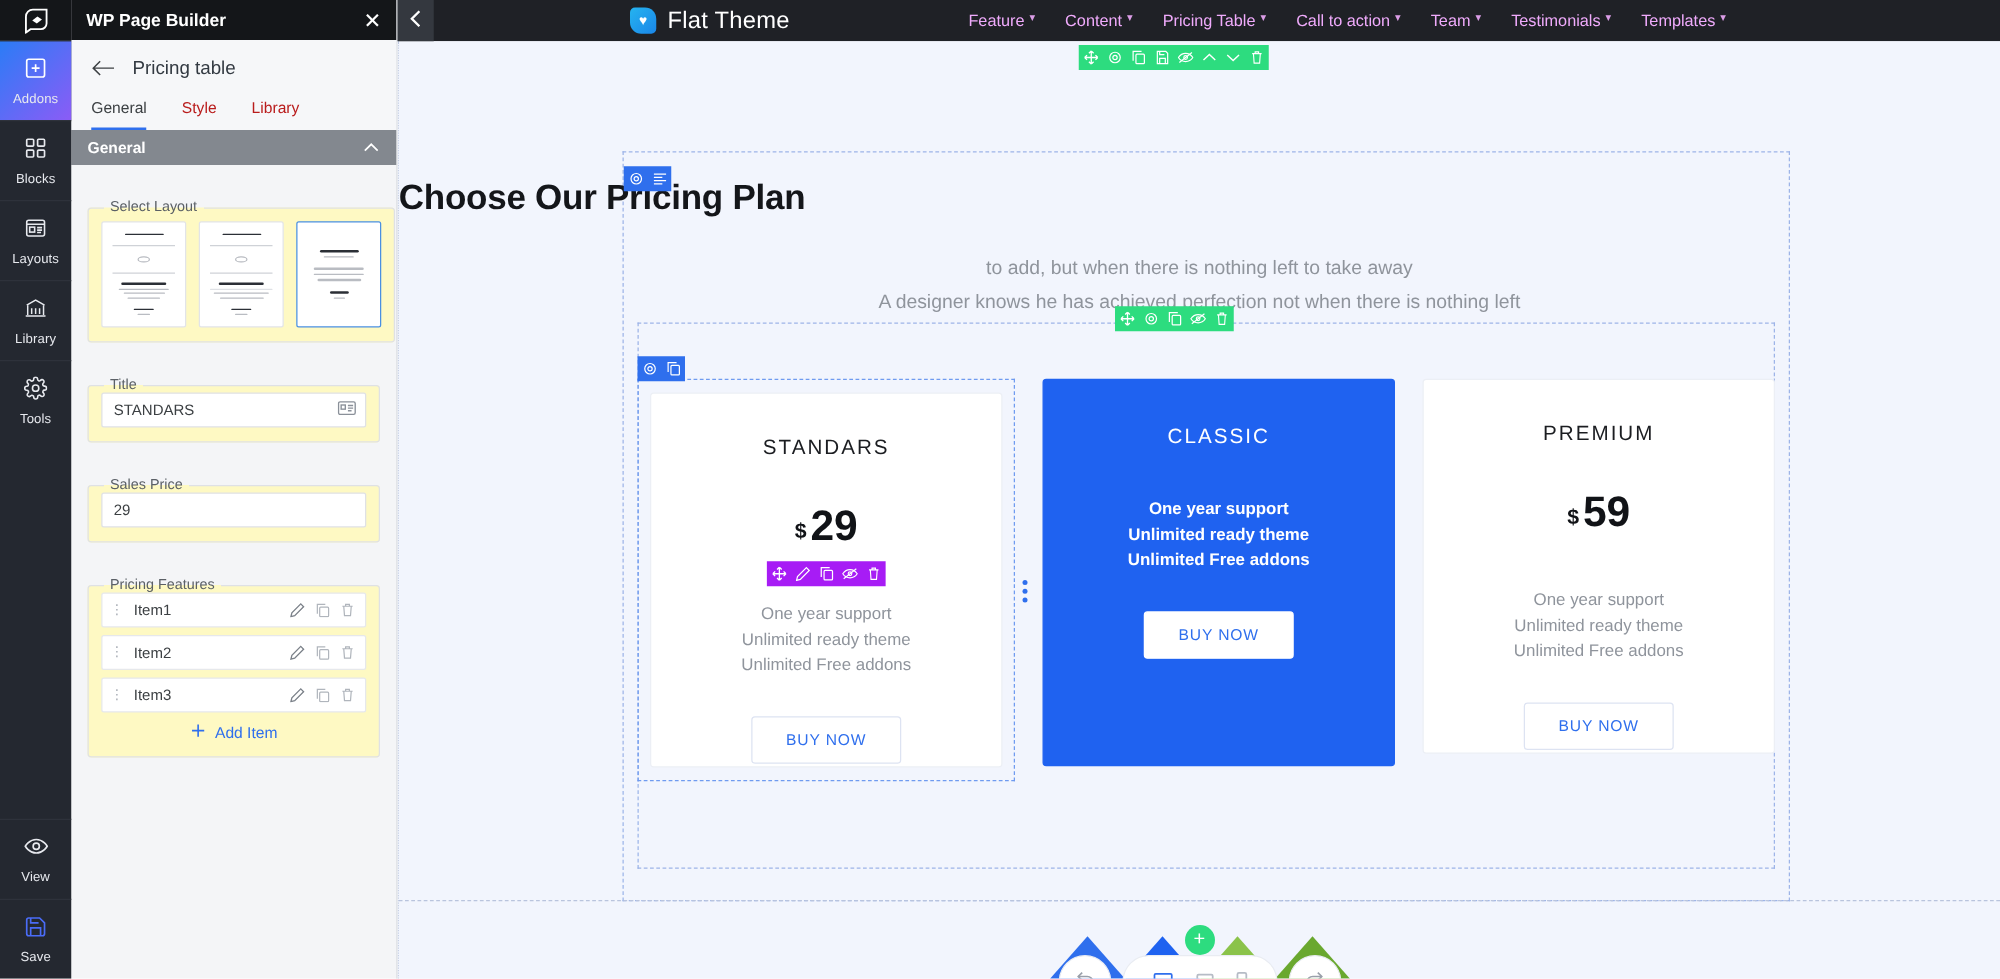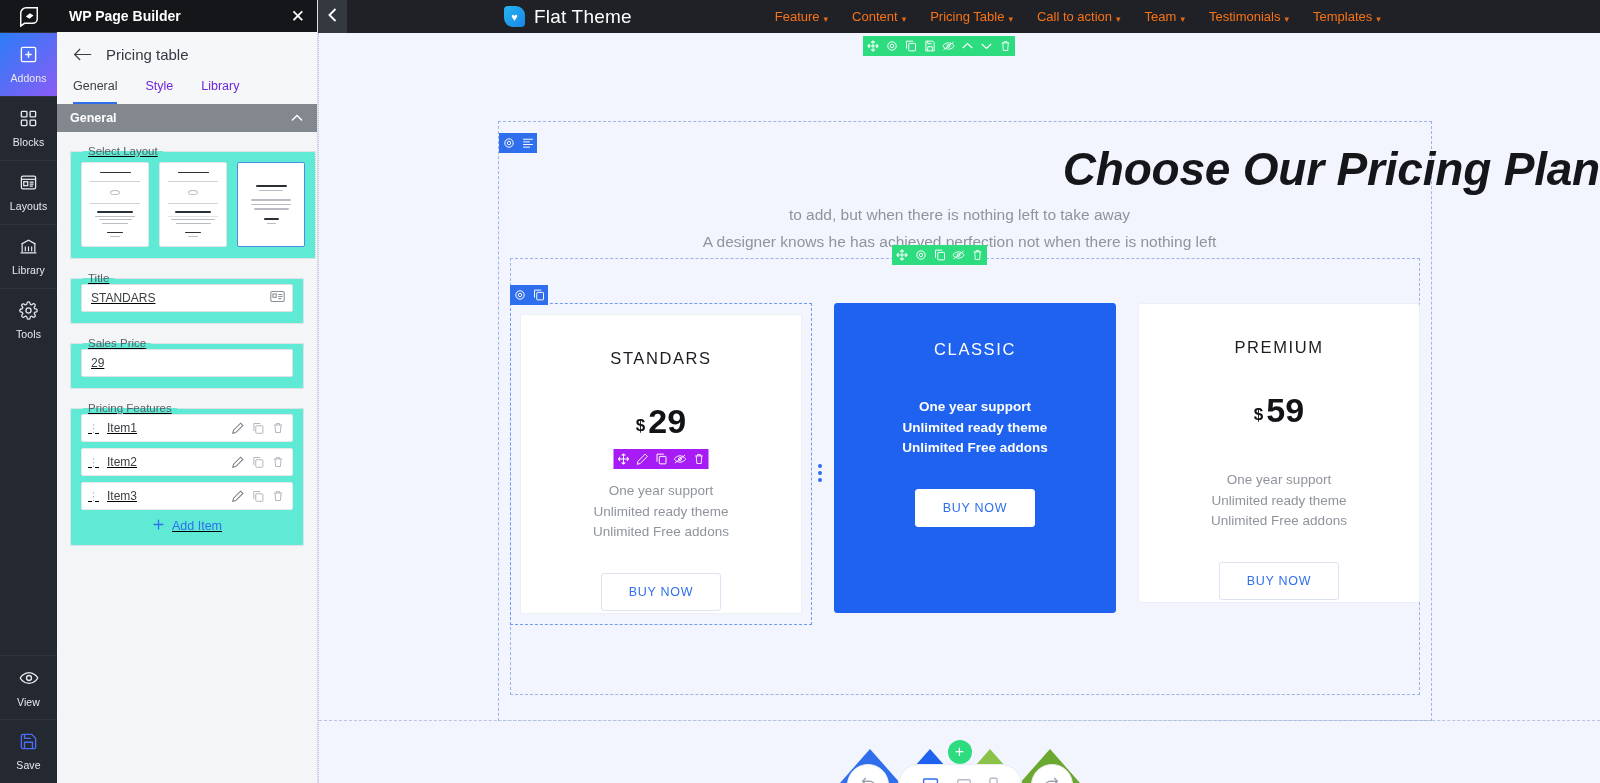--- a/index.html
+++ b/index.html
@@ -48,33 +48,33 @@
   }
   .panel-titlebar .x { cursor: pointer; font-size: 17px; font-weight: 300; line-height: 1; }
   .panel-head {
     background: #f6f7f9; padding: 14px 16px 0 16px;
   }
   .panel-head .row { display: flex; align-items: center; gap: 14px; }
   .panel-head .back { cursor: pointer; color:#3c4043; display:flex; }
   .panel-head .ttl { font-size: 15px; color: #333a42; }
   .tabs { display: flex; gap: 28px; margin-top: 16px; }
   .tab {
-    font-size: 12.5px; color: #6d28d9; padding-bottom: 9px; cursor: pointer;
+    font-size: 12.5px; color: #b91c1c; padding-bottom: 9px; cursor: pointer;
     border-bottom: 2px solid transparent;
   }
   .tab.active { color: #3c4043; border-bottom-color: #2f6fed; }
   .section-hdr {
     height: 28px; background: #83888f; color: #fff; display: flex;
     align-items: center; justify-content: space-between;
     padding: 0 14px 0 13px; font-size: 12.5px; font-weight: bold; cursor: pointer;
   }
   .panel-body { overflow: hidden; padding: 0 0 6px 0; flex: 1 1 auto; }
   .fieldset {
-    margin: 13px 13px 0 13px; border: 1px solid #dfe1e5; border-radius: 3px;
-    padding: 0 10px 11px 10px; position: relative; background: #5eead4; text-decoration: underline;
+    margin: 28px 13px 0 13px; border: 1px solid #dfe1e5; border-radius: 3px;
+    padding: 0 10px 11px 10px; position: relative; background: #fef9c3;
   }
   .fieldset > legend {
     font-size: 11.5px; color: #5b6066; padding: 0 5px; margin-left: 2px;
   }
   .layouts { display: flex; gap: 10px; margin-top: 5px; }
   .layout-thumb {
     width: 68px; height: 85px; background: #fff; border: 1px solid #e2e4e8;
     border-radius: 2px; cursor: pointer; padding: 9px 8px;
     display: flex; flex-direction: column; align-items: center; gap: 3px;
   }
@@ -125,38 +125,38 @@
   .brand {
     display:flex; align-items:center; gap:9px; color:#fff;
     font-size:19px; margin-left: 186px; letter-spacing:.2px;
   }
   .brand .heart-badge{
     width:21px;height:21px;border-radius:4px 9px 4px 9px;
     background:linear-gradient(135deg,#25b4f0,#1a86e8);
     display:flex;align-items:center;justify-content:center;color:#fff;font-size:11px;
   }
   .nav-menu { display:flex; align-items:center; gap:24px; margin-left:143px; }
-  .nav-menu .mi { color:#f97316; font-size:13px; display:flex; align-items:flex-end; gap:4px; cursor:pointer; }
+  .nav-menu .mi { color:#f0abfc; font-size:13px; display:flex; align-items:flex-start; gap:4px; cursor:pointer; }
   .caret { font-size:9px; opacity:.9; }
 
   .page {
     position:absolute; left:0; right:0; top:33px; bottom:0; background:#f2f5fd;
     border-left: 1px dotted #b9c4dd;
   }
   .section-outline {
     position:absolute; left:179px; right:168px; top:88px; bottom:62px;
     border:1px dashed #9db4e8;
   }
   .row-outline {
     position:absolute; left:191px; right:180px; top:225px; bottom:88px;
     border:1px dashed #9db4e8;
   }
   .heading {
-    position:absolute; top:109px; left:0; right:0; text-align:right;
-    font-size:46px; font-weight:bold; color:#14161a; letter-spacing:-.2px;font-style:italic;
+    position:absolute; top:109px; left:0; right:0; text-align:left;
+    font-size:28px; font-weight:bold; color:#14161a; letter-spacing:-.2px;
   }
   .subtitle {
     position:absolute; top:168px; left:0; right:0; text-align:center;
     font-size:15.5px; color:#8f949c; line-height: 27px;
   }
 
   .cards { position:absolute; top:270px; left:191px; right:180px; display:flex; gap:22px; }
   .card-wrap { flex:1 1 0; position:relative; }
   .card-wrap.sel { border:1px dashed #6f9bf0; padding:10px 9px; }
   .card {

